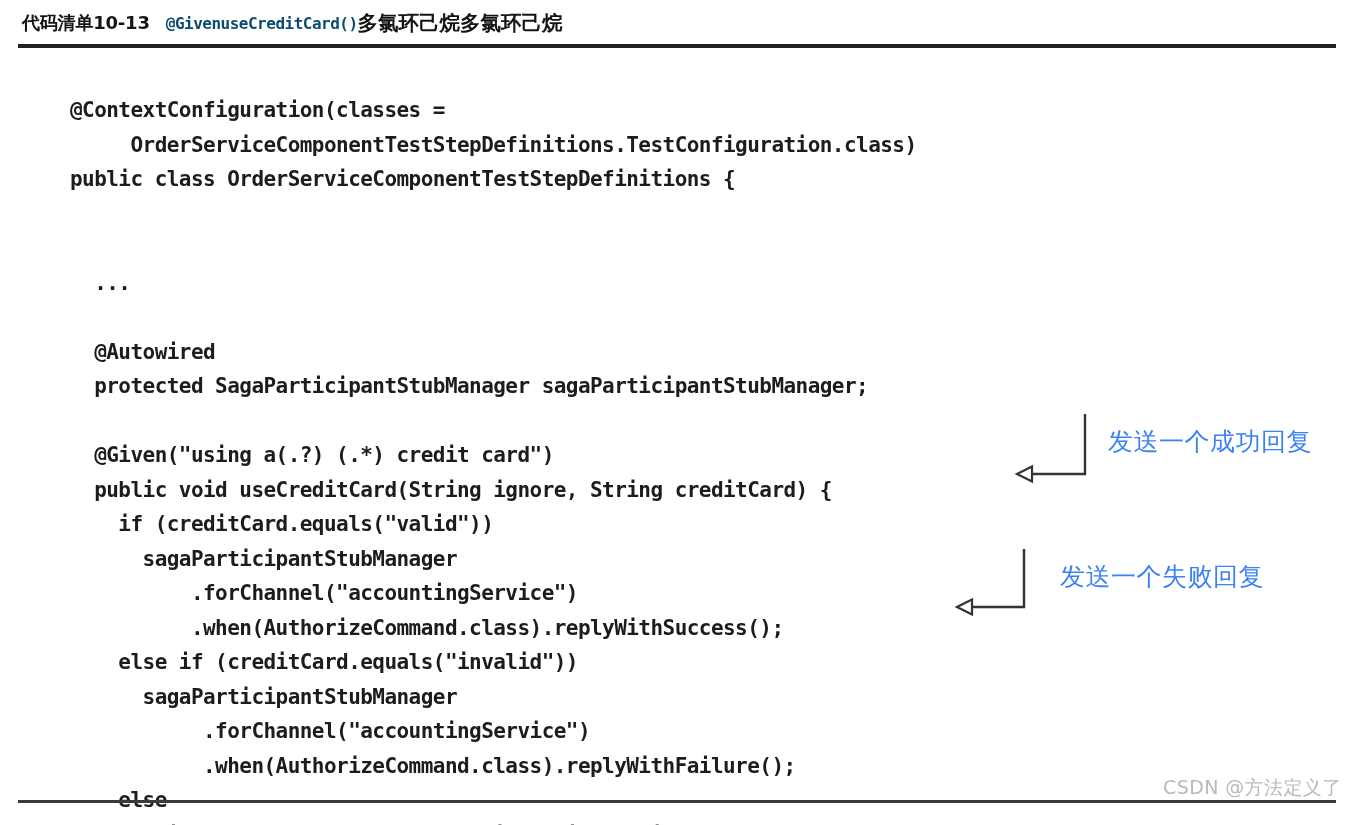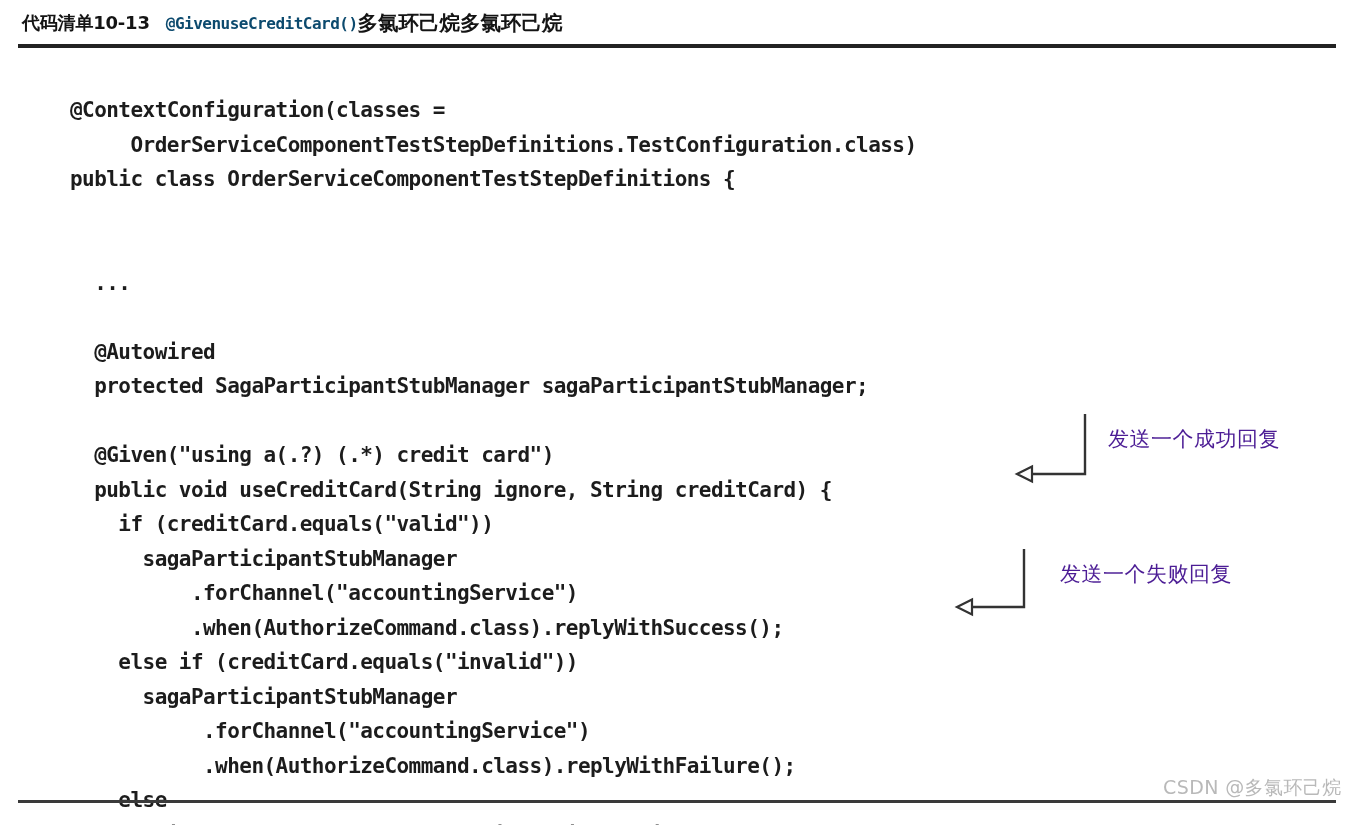--- a/index.html
+++ b/index.html
@@ -84,22 +84,22 @@
     height: 34.5px;
     white-space: pre;
     font-weight: bold;
   }
   #code-block .code-line.blank { color: transparent; }
 
   
   .annotation {
     position: absolute;
     font-family: Liberation Serif, serif;
-    font-size: 21px;
-    color: #4c1d95;
+    font-size: 25px;
+    color: #3b82f6;
     white-space: nowrap;
     letter-spacing: 0.5px;
   }
   #annotation-success { left: 1108px; top: 425px; }
   #annotation-failure { left: 1060px; top: 560px; }
 
   .callout-arrow {
     position: absolute;
     overflow: visible;
   }
@@ -141,13 +141,13 @@
 <svg id="callout-arrow-failure" class="callout-arrow" width="110" height="90" aria-hidden="true">
   <path d="M 76 4 L 76 62 L 24 62" fill="none" stroke="#333333" stroke-width="2.4"></path>
   <path d="M 24 54.5 L 9 62 L 24 69.5 Z" fill="none" stroke="#333333" stroke-width="2.2" stroke-linejoin="miter"></path>
 </svg>
 
 <div class="annotation" id="annotation-success">发送一个成功回复</div>
 <div class="annotation" id="annotation-failure">发送一个失败回复</div>
 
 <div id="rule-bottom"></div>
 
-<div id="watermark">CSDN @多氯环己烷</div>
+<div id="watermark">CSDN @方法定义了</div>
 
 </body></html>

